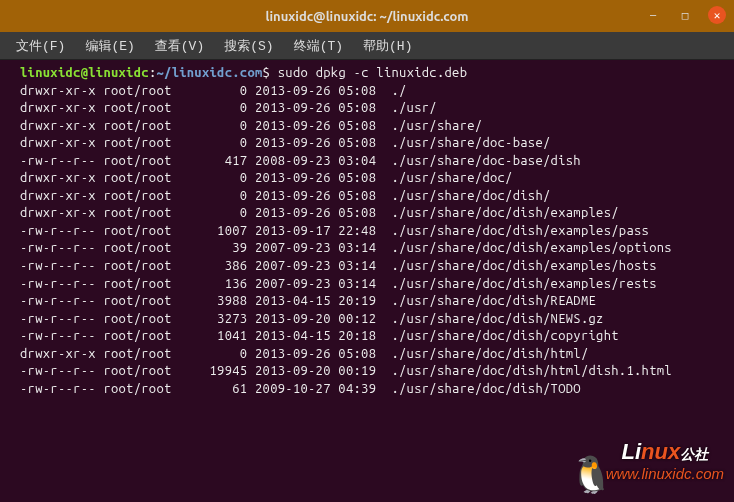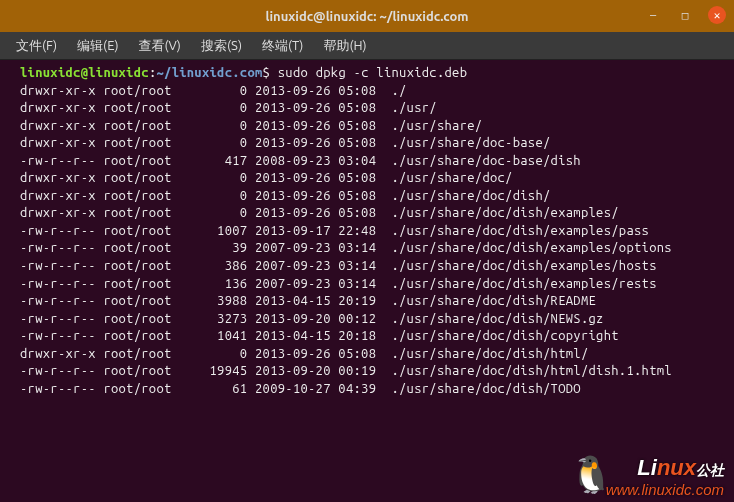--- a/index.html
+++ b/index.html
@@ -59,20 +59,21 @@
       align-items: center;
       padding: 0 8px;
       gap: 4px;
       color: #ddd;
       font-family: "Ubuntu", sans-serif;
       font-size: 13px;
       border-bottom: 1px solid #222;
     }
     .menu-item {
       padding: 2px 8px;
+      font-family: Liberation Mono, monospace;
     }
     .terminal {
       background: #300a24;
       background: #2c0921;
       padding: 4px 20px;
       height: calc(100% - 60px);
       overflow: hidden;
       white-space: pre;
       line-height: 1.35;
       color: #eee;
@@ -80,23 +81,23 @@
       letter-spacing: 0.3px;
     }
     .prompt-user { color: #8ae234; font-weight: bold; }
     .prompt-path { color: #729fcf; font-weight: bold; }
     .prompt-sep { color: #eee; }
     .cmd { color: #eee; }
     .line { white-space: pre-wrap; word-break: break-all; }
     .watermark {
       position: absolute;
       right: 10px;
-      bottom: 4px;
+      bottom: 20px;
       color: #fff;
-      text-align: right;
+      text-align: center;
       font-family: sans-serif;
       pointer-events: none;
       text-shadow: 0 0 3px #000;
     }
     .watermark .big {
       font-size: 22px;
       font-weight: bold;
       font-style: italic;
     }
     .watermark .big .li { color: #fff; }

